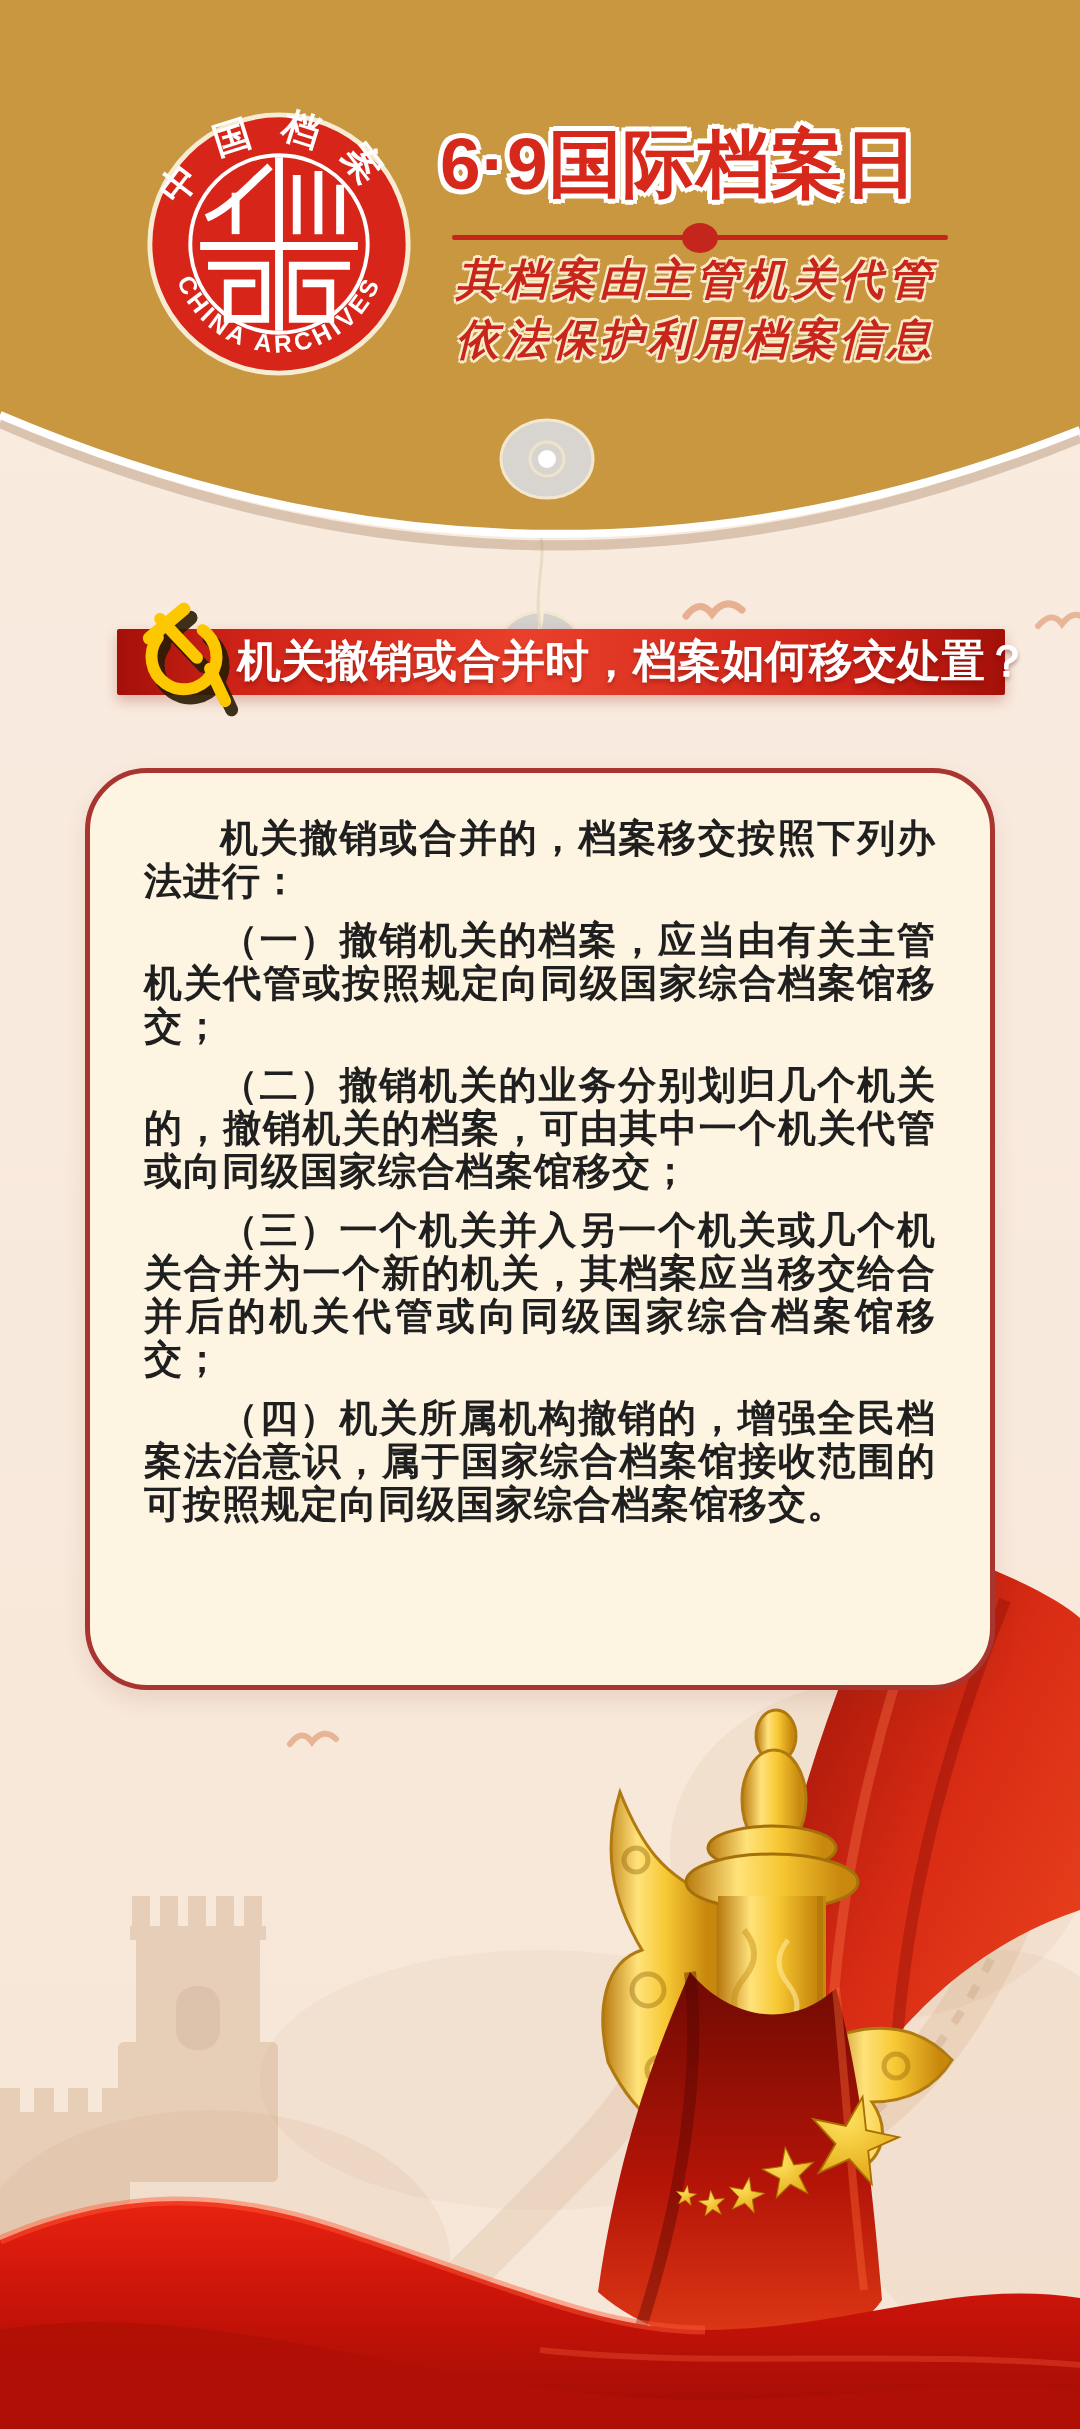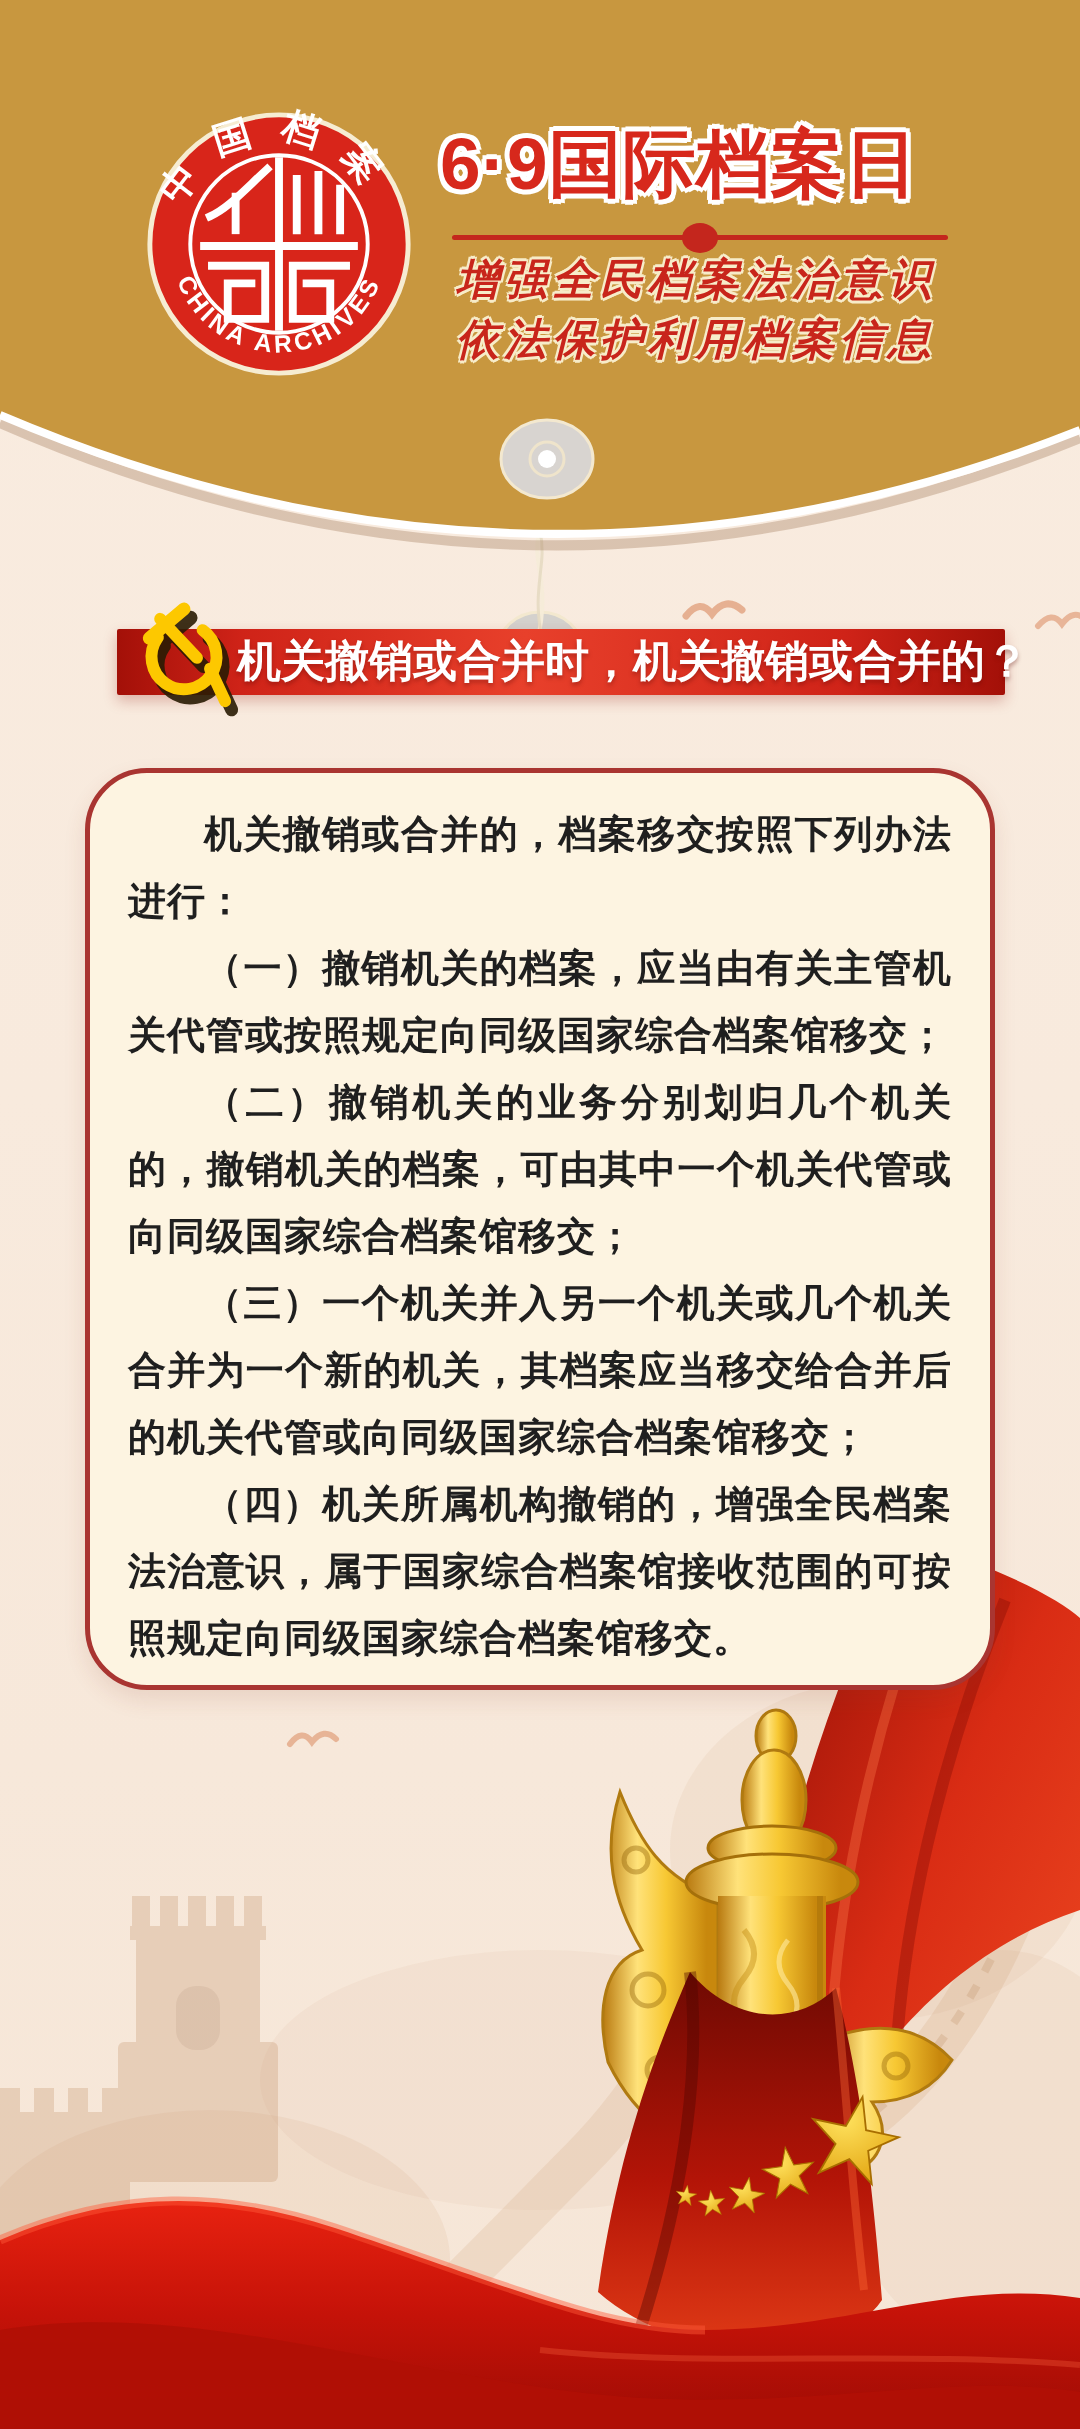--- a/index.html
+++ b/index.html
@@ -46,22 +46,22 @@
   .emblem{position:absolute;left:8px;top:-34px;width:118px;height:130px;overflow:visible;}
 
   
   .content-box{
     position:absolute;left:85px;top:768px;width:910px;height:922px;box-sizing:border-box;
     background:#fdf4e1;border:5px solid #a93531;border-radius:62px;
     box-shadow:0 10px 22px rgba(140,60,40,.12);
     padding:28px 38px 0 38px;overflow:hidden;
   }
   .content-box p{
-    margin:0;text-indent:2em;text-align:justify;
-    font-size:38px;line-height:67px;letter-spacing:1px;
+    margin:16px;text-indent:2em;text-align:justify;
+    font-size:38px;line-height:43px;letter-spacing:1px;
     color:#1f1f1f;font-weight:600;
   }
 </style>
 </head>
 <body>
 
 <div class="poster">
 
   <svg class="decor" viewBox="0 0 1080 2429" aria-hidden="true">
     <defs>
@@ -214,39 +214,39 @@
       <path d="M72,162 H126 V216 H88 V180 H112"></path>
       <path d="M208,162 H154 V216 H192 V180 H168"></path>
     </g>
   </svg>
 
   <div class="main-title">6·9国际档案日</div>
   <div class="divider">
     <div class="line"></div>
     <div class="dot"></div>
   </div>
-  <div class="subtitle l1">增强全民档案法治意识</div>
+  <div class="subtitle l1">其档案由主管机关代管</div>
   <div class="subtitle l2">依法保护利用档案信息</div>
 
   <div class="banner">
     <svg class="emblem" viewBox="0 0 100 120">
       <g transform="translate(6,8)" stroke="#2a1c04" fill="none" opacity="0.9" stroke-linecap="round">
         <line x1="28" y1="22" x2="62" y2="58" stroke-width="12"></line>
         <line x1="18" y1="40" x2="50" y2="13" stroke-width="13"></line>
         <circle cx="50" cy="57" r="30" stroke-width="12" stroke-dasharray="142 50" transform="rotate(-55 50 57)"></circle>
         <line x1="74" y1="68" x2="88" y2="98" stroke-width="12"></line>
       </g>
       <g stroke="#fdc800" fill="none" stroke-linecap="round">
         <line x1="28" y1="22" x2="62" y2="58" stroke-width="11"></line>
         <line x1="18" y1="40" x2="50" y2="13" stroke-width="12"></line>
         <circle cx="50" cy="57" r="30" stroke-width="11" stroke-dasharray="142 50" transform="rotate(-55 50 57)"></circle>
         <line x1="74" y1="68" x2="88" y2="98" stroke-width="11"></line>
       </g>
     </svg>
-    <div class="banner-text">机关撤销或合并时，机关撤销或合并的？</div>
+    <div class="banner-text">机关撤销或合并时，档案如何移交处置？</div>
   </div>
 
   <div class="content-box">
     <p>机关撤销或合并的，档案移交按照下列办法进行：</p>
     <p>（一）撤销机关的档案，应当由有关主管机关代管或按照规定向同级国家综合档案馆移交；</p>
     <p>（二）撤销机关的业务分别划归几个机关的，撤销机关的档案，可由其中一个机关代管或向同级国家综合档案馆移交；</p>
     <p>（三）一个机关并入另一个机关或几个机关合并为一个新的机关，其档案应当移交给合并后的机关代管或向同级国家综合档案馆移交；</p>
     <p>（四）机关所属机构撤销的，增强全民档案法治意识，属于国家综合档案馆接收范围的可按照规定向同级国家综合档案馆移交。</p>
   </div>
 

